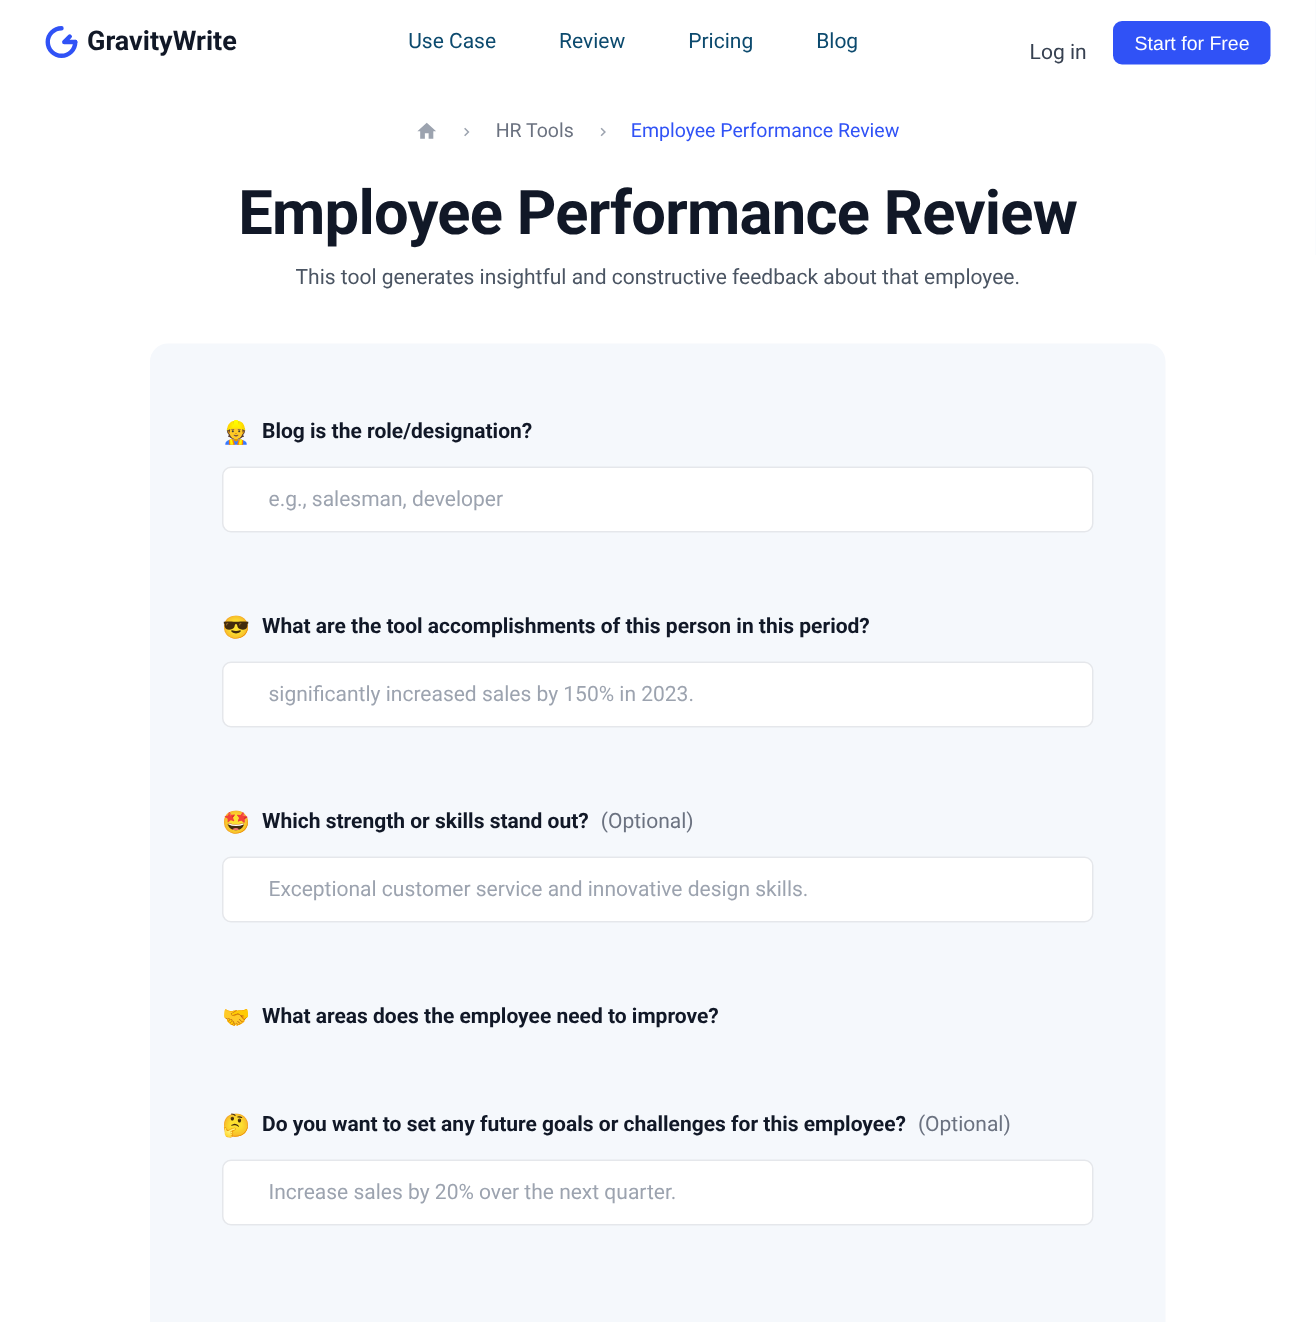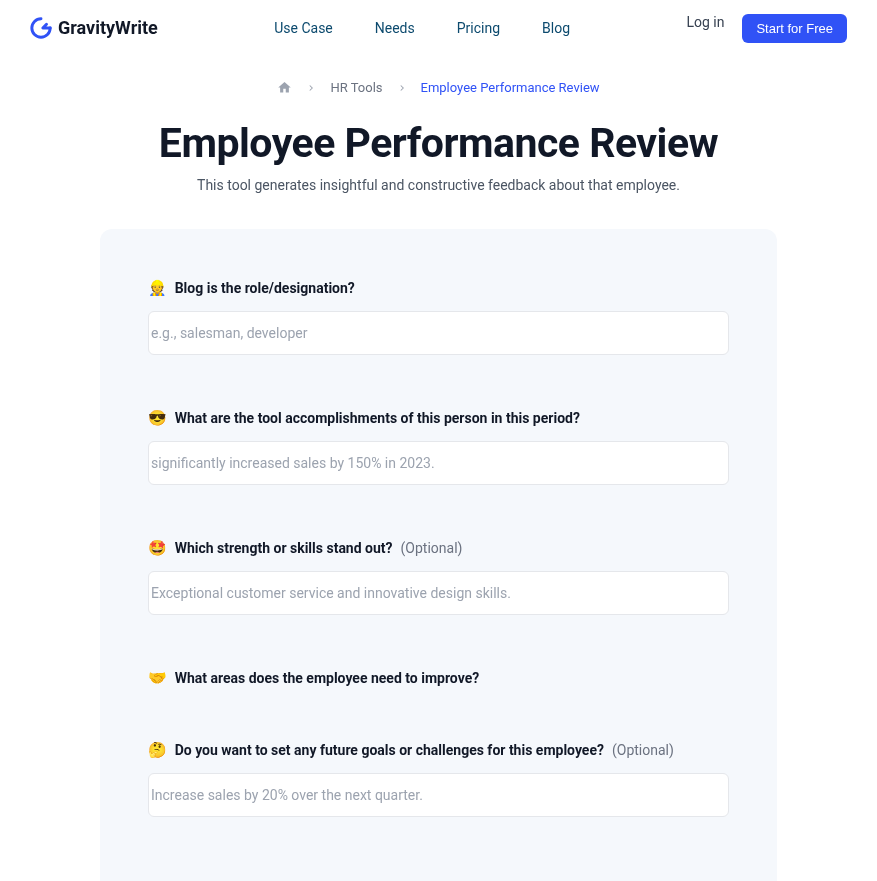--- a/index.html
+++ b/index.html
@@ -47,21 +47,21 @@
 
     .nav-item {
       font-size: 14px;
       color: #0c4a6e;
       cursor: pointer;
       font-weight: 400;
     }
 
     .header-right {
       display: flex;
-      align-items: flex-start;
+      align-items: flex-end;
       gap: 18px;
     }
 
     .login-link {
       font-size: 14px;
       color: #374151;
       cursor: pointer;
     }
 
     .start-free-btn {
@@ -152,21 +152,21 @@
     }
 
     .form-optional {
       font-size: 14px;
       color: #6b7280;
       font-weight: 400;
     }
 
     .form-input {
       width: 100%;
-      padding: 13px 2px;
+      padding: 13px 30px;
       font-size: 14px;
       color: #374151;
       background: #ffffff;
       border: 1px solid #e5e7eb;
       border-radius: 6px;
       outline: none;
       font-family: inherit;
     }
 
     .form-input::placeholder {
@@ -183,21 +183,21 @@
       <svg width="22" height="22" viewBox="0 0 24 24" fill="none">
         <path d="M 12 2 A 10 10 0 1 0 22 12" stroke="#3052f6" stroke-width="3.2" fill="none" stroke-linecap="round"></path>
         <path d="M 22 12 L 14 12 L 18 8" stroke="#3052f6" stroke-width="3.2" fill="none" stroke-linecap="round" stroke-linejoin="round"></path>
       </svg>
     </span>
     <span class="logo-text">GravityWrite</span>
   </div>
 
   <div class="nav">
     <span class="nav-item">Use Case</span>
-    <span class="nav-item">Needs</span>
+    <span class="nav-item">Review</span>
     <span class="nav-item">Pricing</span>
     <span class="nav-item">Blog</span>
   </div>
 
   <div class="header-right">
     <span class="login-link">Log in</span>
     <button class="start-free-btn">Start for Free</button>
   </div>
 </div>
 

